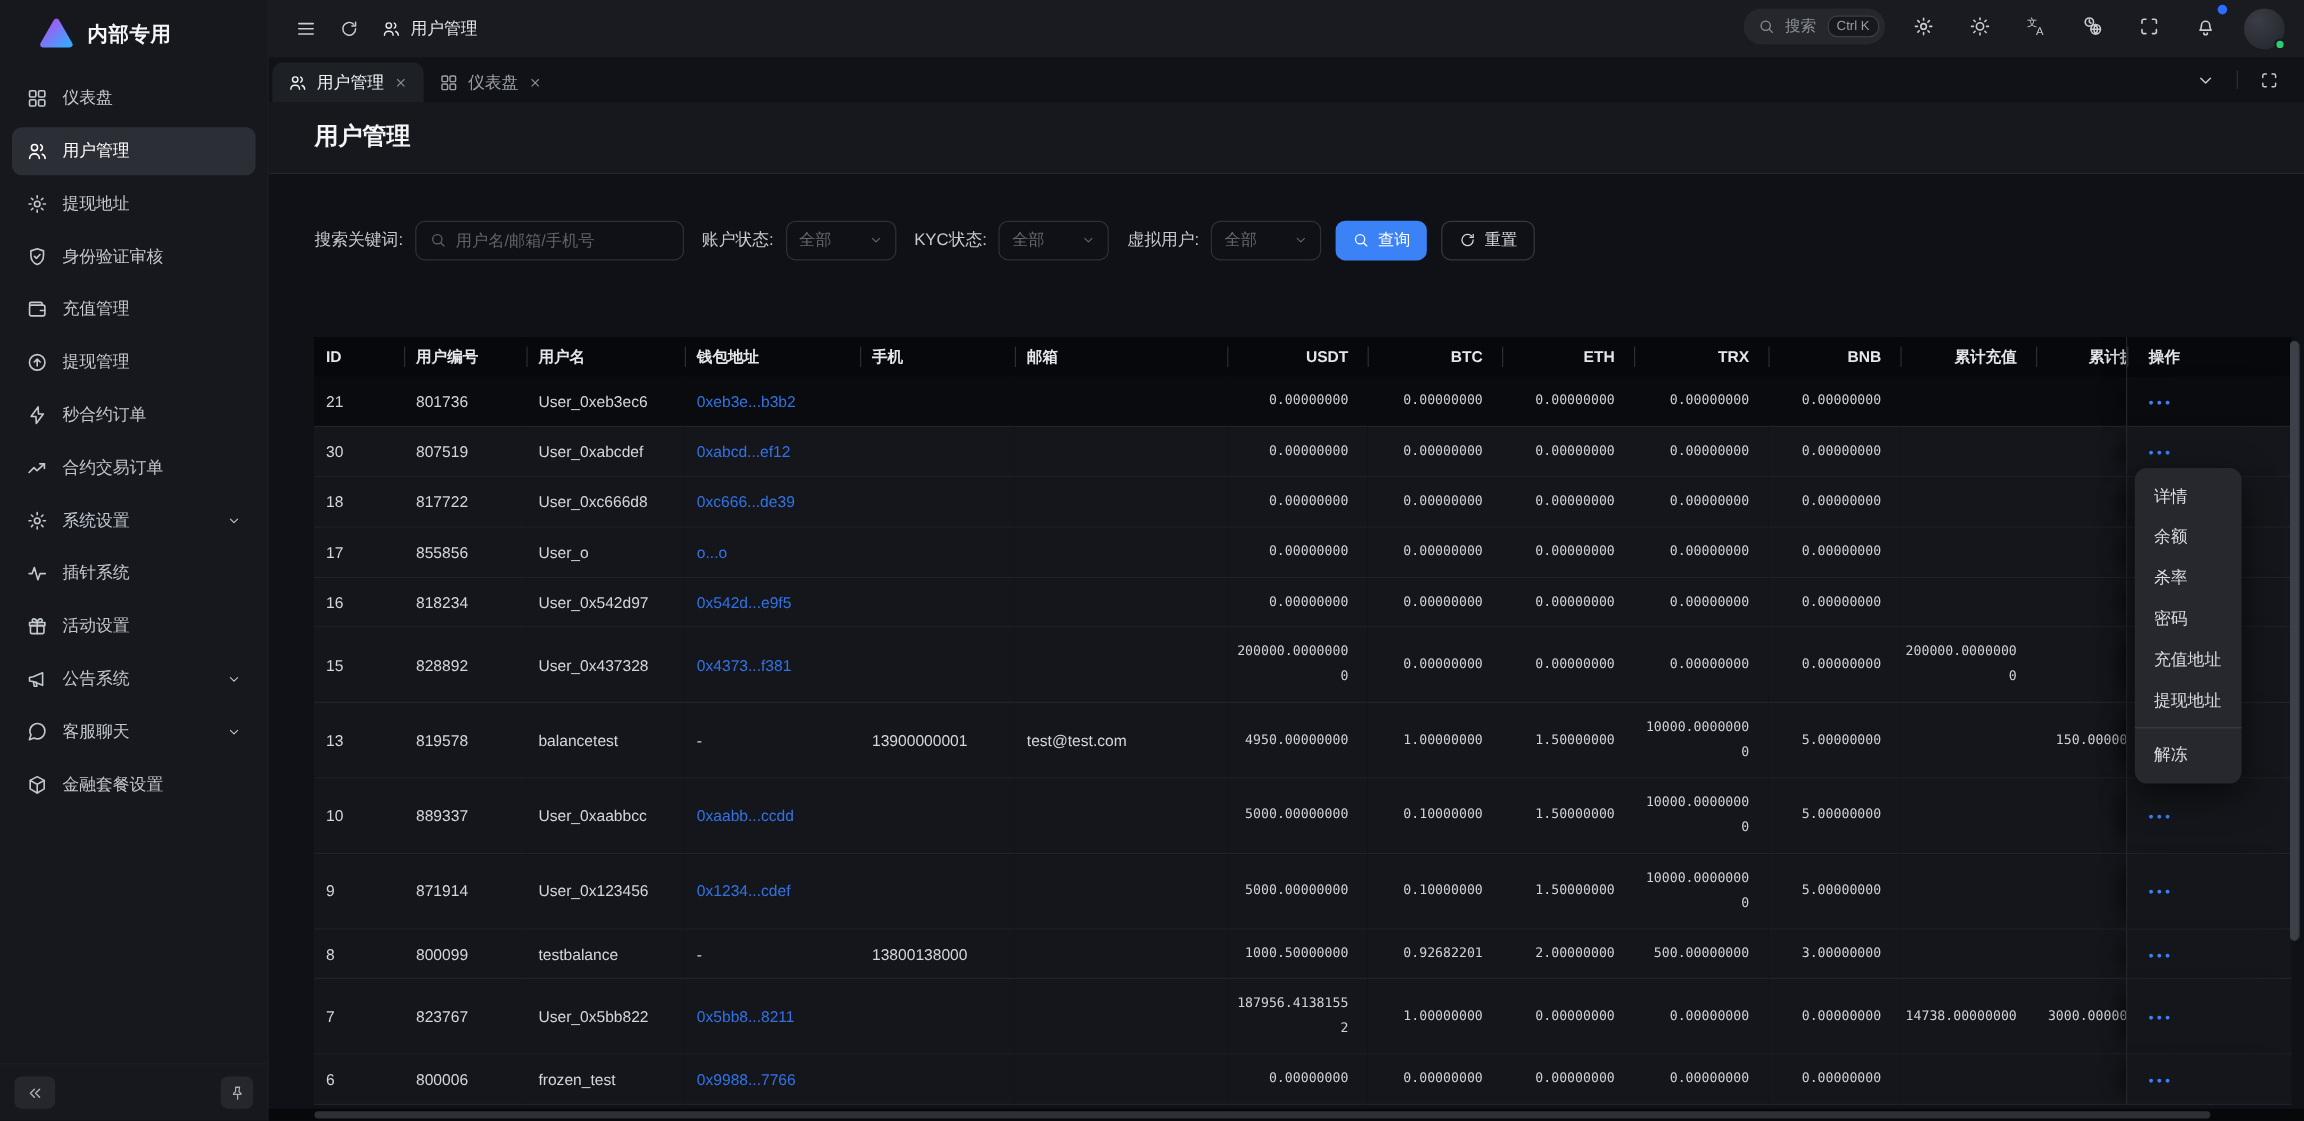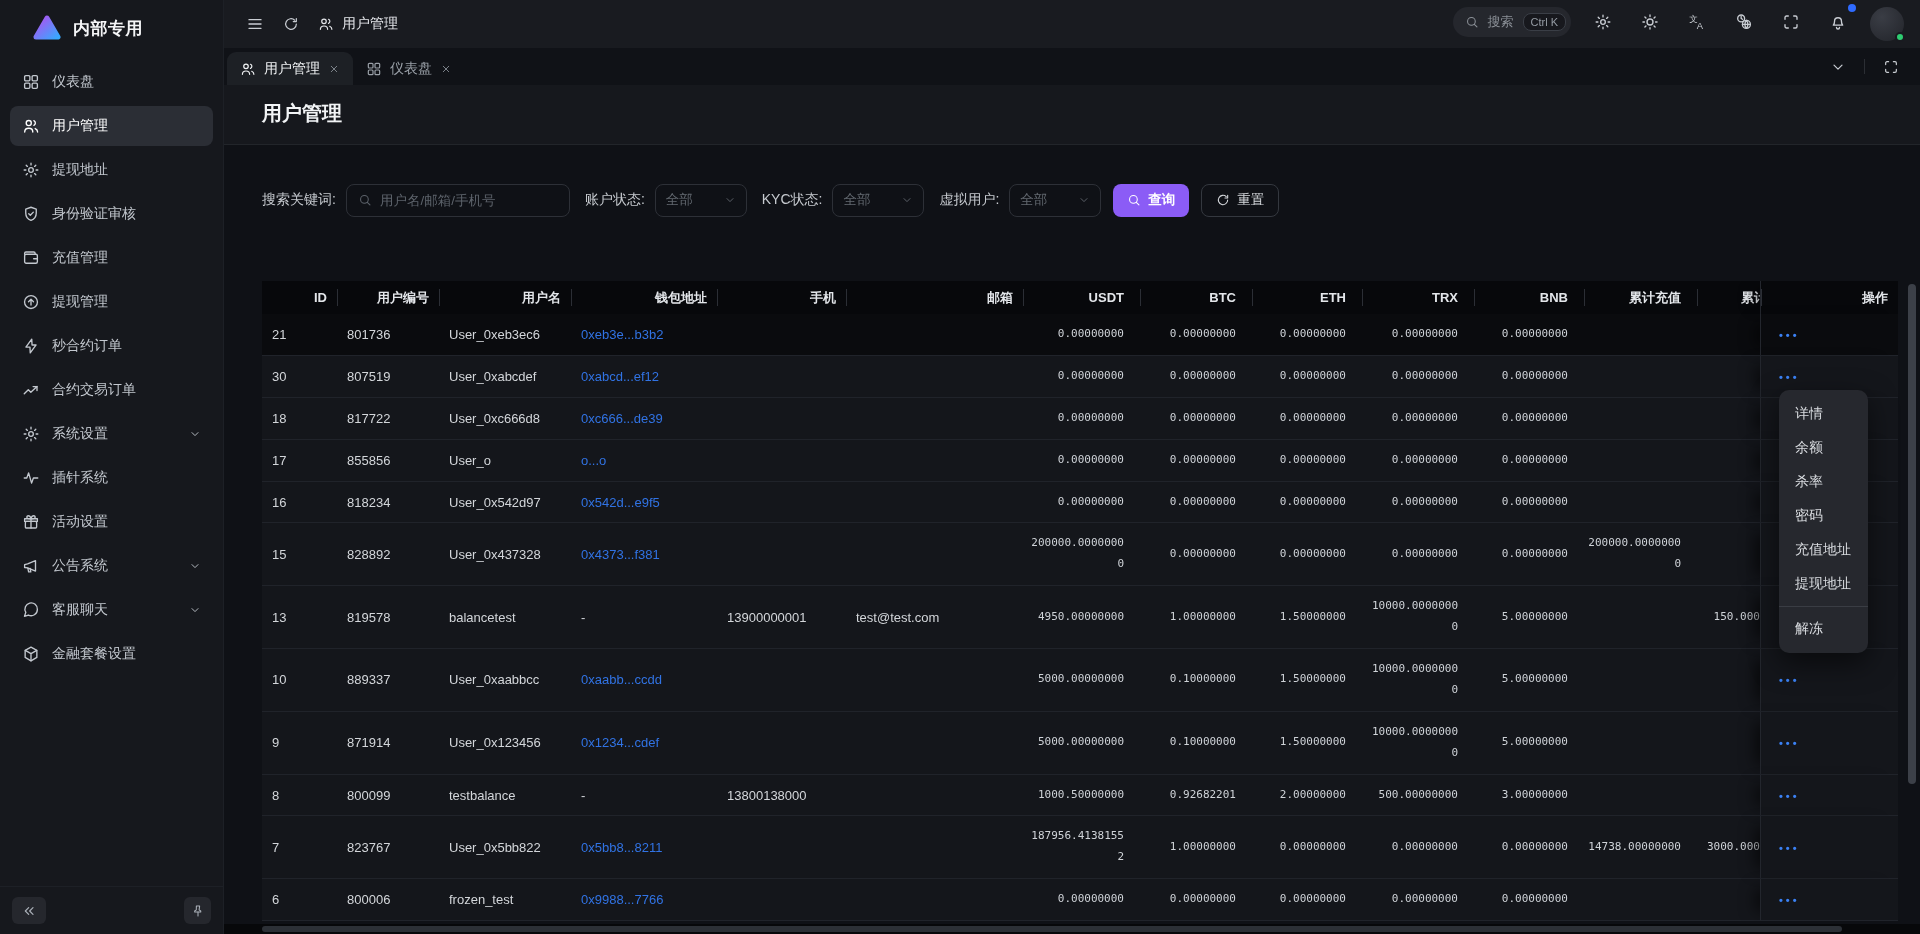--- a/index.html
+++ b/index.html
@@ -66,38 +66,38 @@
   .fgroup { display:flex; align-items:center; gap:10px; margin-right:15px; }
   .f-input { width:224px; height:33px; border:1px solid #2d3037; border-radius:8px; display:flex; align-items:center;
     gap:8px; padding:0 11px; color:#5d636b; background:transparent; }
   .f-input input { flex:1; min-width:0; background:transparent; border:none; outline:none; color:#d7dade; font-size:13.5px;
     font-family:"Liberation Sans",sans-serif; }
   .f-input input::placeholder { color:#5d636b; }
   .f-select { width:92px; height:33px; border:1px solid #2d3037; border-radius:8px; display:flex; align-items:center;
     justify-content:space-between; padding:0 10px; color:#62686f; font-size:13.5px; cursor:pointer; }
   .btn { height:33px; padding:0 14px; border-radius:8px; display:inline-flex; align-items:center; gap:7px;
     font-size:13.5px; cursor:pointer; border:none; font-family:"Liberation Sans",sans-serif; }
-  .btn-primary { background:#8b5cf6; color:#fff; margin-left:8px;font-weight:bold; }
+  .btn-primary { background:#3b82f6; color:#fff; margin-left:8px; }
   .btn-ghost { background:transparent; border:1px solid #34383f; color:#d7dade; margin-left:12px; }
 
   
   .table-wrap { width:1648px; overflow-x:auto; scrollbar-width:none; }
   .table-wrap::-webkit-scrollbar { display:none; }
   table { border-collapse:separate; border-spacing:0; table-layout:fixed; font-size:13px; }
-  thead th { background:#07080b; height:33px; font-weight:bold; color:#e3e6ea; text-align:right;
+  thead th { background:#07080b; height:33px; font-weight:bold; color:#e3e6ea; text-align:left;
     padding:0 10px; position:relative; white-space:nowrap; }
   thead th.r { text-align:right; padding:0 16px 0 4px; }
   thead th:not(:first-child)::before { content:''; position:absolute; left:0; top:8px; bottom:8px; width:1px; background:#2b2e35; }
   tbody td { height:41px; padding:10px; border-bottom:1px solid #20232a; color:#d3d6da; background:#14161b;
     vertical-align:middle; overflow:hidden; }
   td.num { font-family:"DejaVu Sans Mono",monospace; font-size:11px; line-height:1.9; text-align:right;
     padding:10px 16px 10px 4px; color:#cfd3d8; word-break:break-all; }
   td .wlink { color:#3173e4; cursor:pointer; }
   tr.hl td { background:#0a0b0e; }
-  th.action-col, td.action-col { position:sticky; right:12px; z-index:5; width:138px; }
+  th.action-col, td.action-col { position:sticky; right:0; z-index:5; width:138px; }
   td.action-col { background:#14161b; box-shadow:-14px 0 16px -10px rgba(0,0,0,.65); border-left:1px solid #23262d; padding:10px 10px 10px 18px; }
   th.action-col { background:#07080b; box-shadow:-14px 0 16px -10px rgba(0,0,0,.65); border-left:1px solid #23262d; padding-left:18px; }
   tr.hl td.action-col { background:#0a0b0e; }
   .ellipsis { color:#3b82f6; letter-spacing:3px; font-size:11px; font-weight:bold; cursor:pointer; }
 
   
   .action-menu { position:absolute; left:1779px; top:390px; width:89px; background:#26282e; border-radius:10px;
     padding:7px 0; box-shadow:0 10px 28px rgba(0,0,0,.55); z-index:40; }
   .am-item { padding:8px 16px; font-size:14px; color:#d9dce0; cursor:pointer; white-space:nowrap; }
   .am-div { height:1px; background:#3a3d44; margin:5px 0; }

